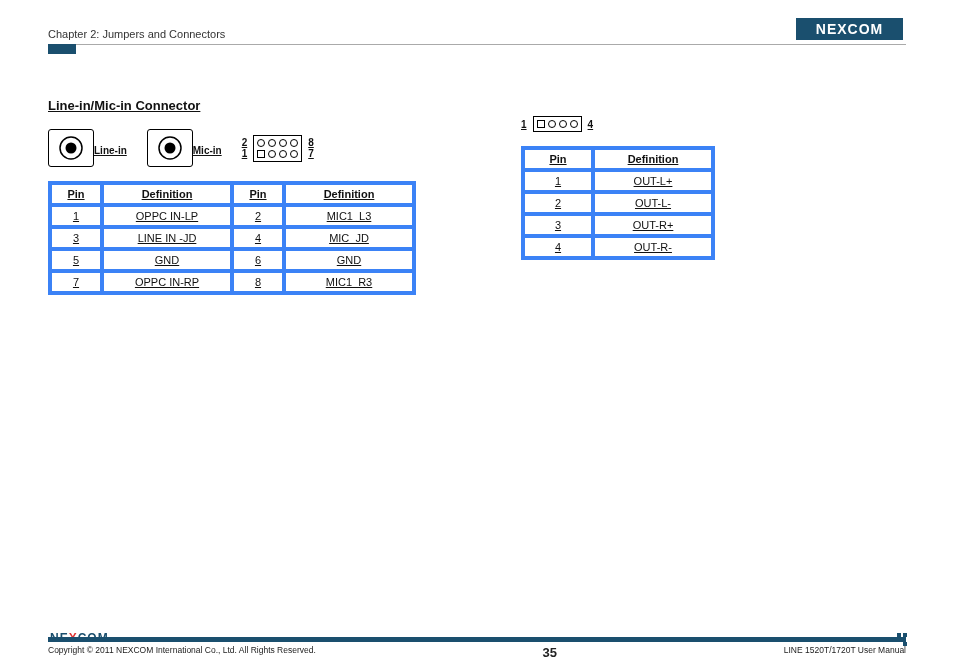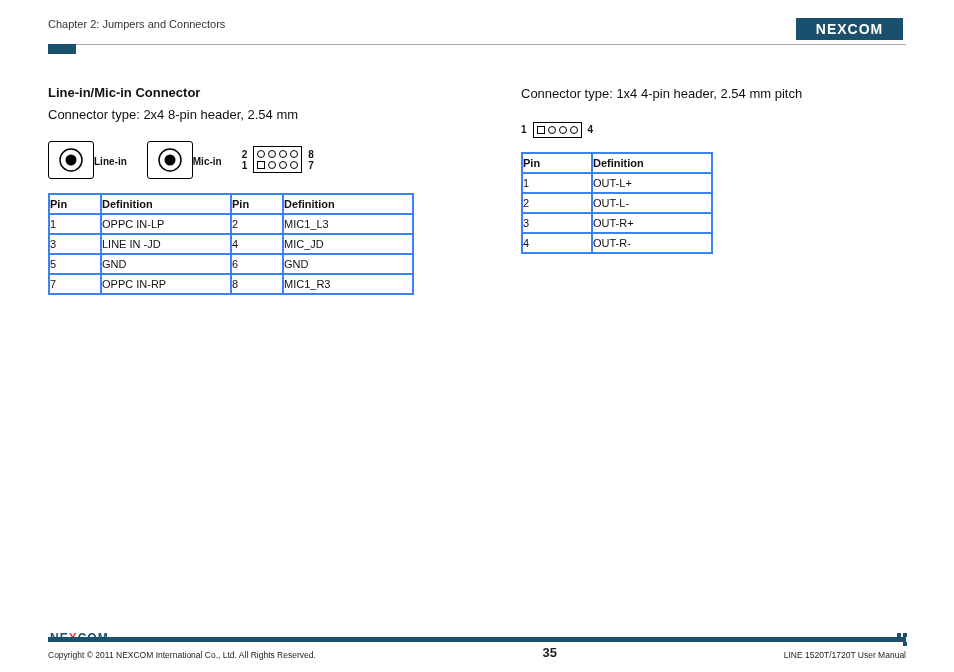--- a/index.html
+++ b/index.html
@@ -9,21 +9,21 @@
     color: #111;
     background: #fff;
     width: 954px;
     height: 672px;
     position: relative;
     padding: 18px 48px 0 48px;
   }
   .header {
     display: flex;
     justify-content: space-between;
-    align-items: flex-start;
+    align-items: flex-end;
     height: 22px;
   }
   .chapter-title { font-size: 11px; color: #333; }
   .logo-top {
     background: #1a4f6e;
     height: 22px;
     width: 110px;
     display: flex;
     align-items: center;
     justify-content: center;
@@ -37,22 +37,23 @@
   .hr-top {
     border: none; border-top: 1px solid #aaa;
     margin: 4px 0 0 0;
   }
   .tab {
     width: 28px; height: 10px; background: #1a4f6e;
     margin-top: -1px;
   }
   .content {
     display: flex;
-    margin-top: 31px;
+    margin-top: 44px;
     gap: 88px;
+    text-decoration: underline;
   }
   .col { flex: 1; }
   .sec-title { font-size: 13px; font-weight: 700; margin-bottom: 6px; }
   .sec-text { font-size: 13px; line-height: 1.45; }
   .visual-row { display:flex; align-items:center; gap:20px; margin:16px 0 8px 0; }
   .jack-box {
     width:46px; height:38px; border:1.2px solid #000; border-radius:3px;
     display:flex; align-items:center; justify-content:center; background:#fff;
   }
   .jack-box svg { display:block; }
@@ -64,21 +65,21 @@
   .pinheader-2x4, .pinheader-1x4 {
     border:1.2px solid #000; padding:3px; display:flex; flex-direction:column; gap:3px;
   }
   .pin-row { display:flex; gap:3px; }
   .pin-circle { width:8px; height:8px; border:1.1px solid #000; border-radius:50%; }
   .pin-square { width:8px; height:8px; border:1.1px solid #000; }
   table.pin-table {
     border-collapse: collapse; font-size:11px; margin-top:14px;
   }
   table.pin-table th, table.pin-table td {
-    border:2px solid #3b82f6; padding:3px 0; text-align:left;
+    border:4px solid #3b82f6; padding:3px 0; text-align:center;
   }
   table.pin-table th { font-weight:700; background:#fff; }
   .left-table th:nth-child(1),.left-table td:nth-child(1){width:52px;}
   .left-table th:nth-child(2),.left-table td:nth-child(2){width:130px;}
   .left-table th:nth-child(3),.left-table td:nth-child(3){width:52px;}
   .left-table th:nth-child(4),.left-table td:nth-child(4){width:130px;}
   .right-table th:nth-child(1),.right-table td:nth-child(1){width:70px;}
   .right-table th:nth-child(2),.right-table td:nth-child(2){width:120px;}
   .speaker-header { margin:18px 0 14px 0; }
   .footer {
@@ -95,41 +96,40 @@
   .footer-logo {
     position:absolute; left:0; bottom:14px;
     background:#fff; padding:0 2px;
   }
   .footer-logo span {
     font-weight:700; font-size:12px; letter-spacing:1px; color:#1a4f6e;
     font-family: Arial, sans-serif;
   }
   .footer-row {
     display:flex; justify-content:space-between; font-size:8.5px; color:#222;
-    margin-top:3px; align-items:flex-end;
+    margin-top:3px; align-items:flex-start;
   }
   .page-num { font-weight:700; font-size:13px; }
 </style>
 </head>
 <body>
 
 <div class="header">
   <div class="chapter-title">Chapter 2: Jumpers and Connectors</div>
   <div class="logo-top">
     <span>NE<span class="logo-x">X</span>COM</span>
   </div>
 </div>
 <hr class="hr-top">
 <div class="tab"></div>
 
 <div class="content">
 
   <div class="col">
     <div class="sec-title">Line-in/Mic-in Connector</div>
-    <div class="sec-text">Connector type: 2x4 8-pin header, 2.54 mm</div>
 
     <div class="visual-row">
       <div class="jack-col">
         <div class="jack-box">
           <svg width="28" height="28">
               <circle cx="14" cy="14" r="11" fill="none" stroke="#000" stroke-width="1.5"></circle>
               <circle cx="14" cy="14" r="5.5" fill="#000"></circle>
             </svg>
         </div>
         <div class="jack-label">Line-in</div>
@@ -201,21 +201,20 @@
             <td>7</td>
             <td>OPPC IN-RP</td>
             <td>8</td>
             <td>MIC1_R3</td>
           </tr>
       </tbody>
     </table>
   </div>
 
   <div class="col">
-    <div class="sec-text">Connector type: 1x4 4-pin header, 2.54 mm pitch</div>
 
     <div class="pinheader-wrap speaker-header">
       <span style="font-size:10px;font-weight:700">1</span>
       <div class="pinheader-1x4">
         <div class="pin-row">
             <div class="pin-square"></div>
             <div class="pin-circle"></div>
             <div class="pin-circle"></div>
             <div class="pin-circle"></div>
           </div>

